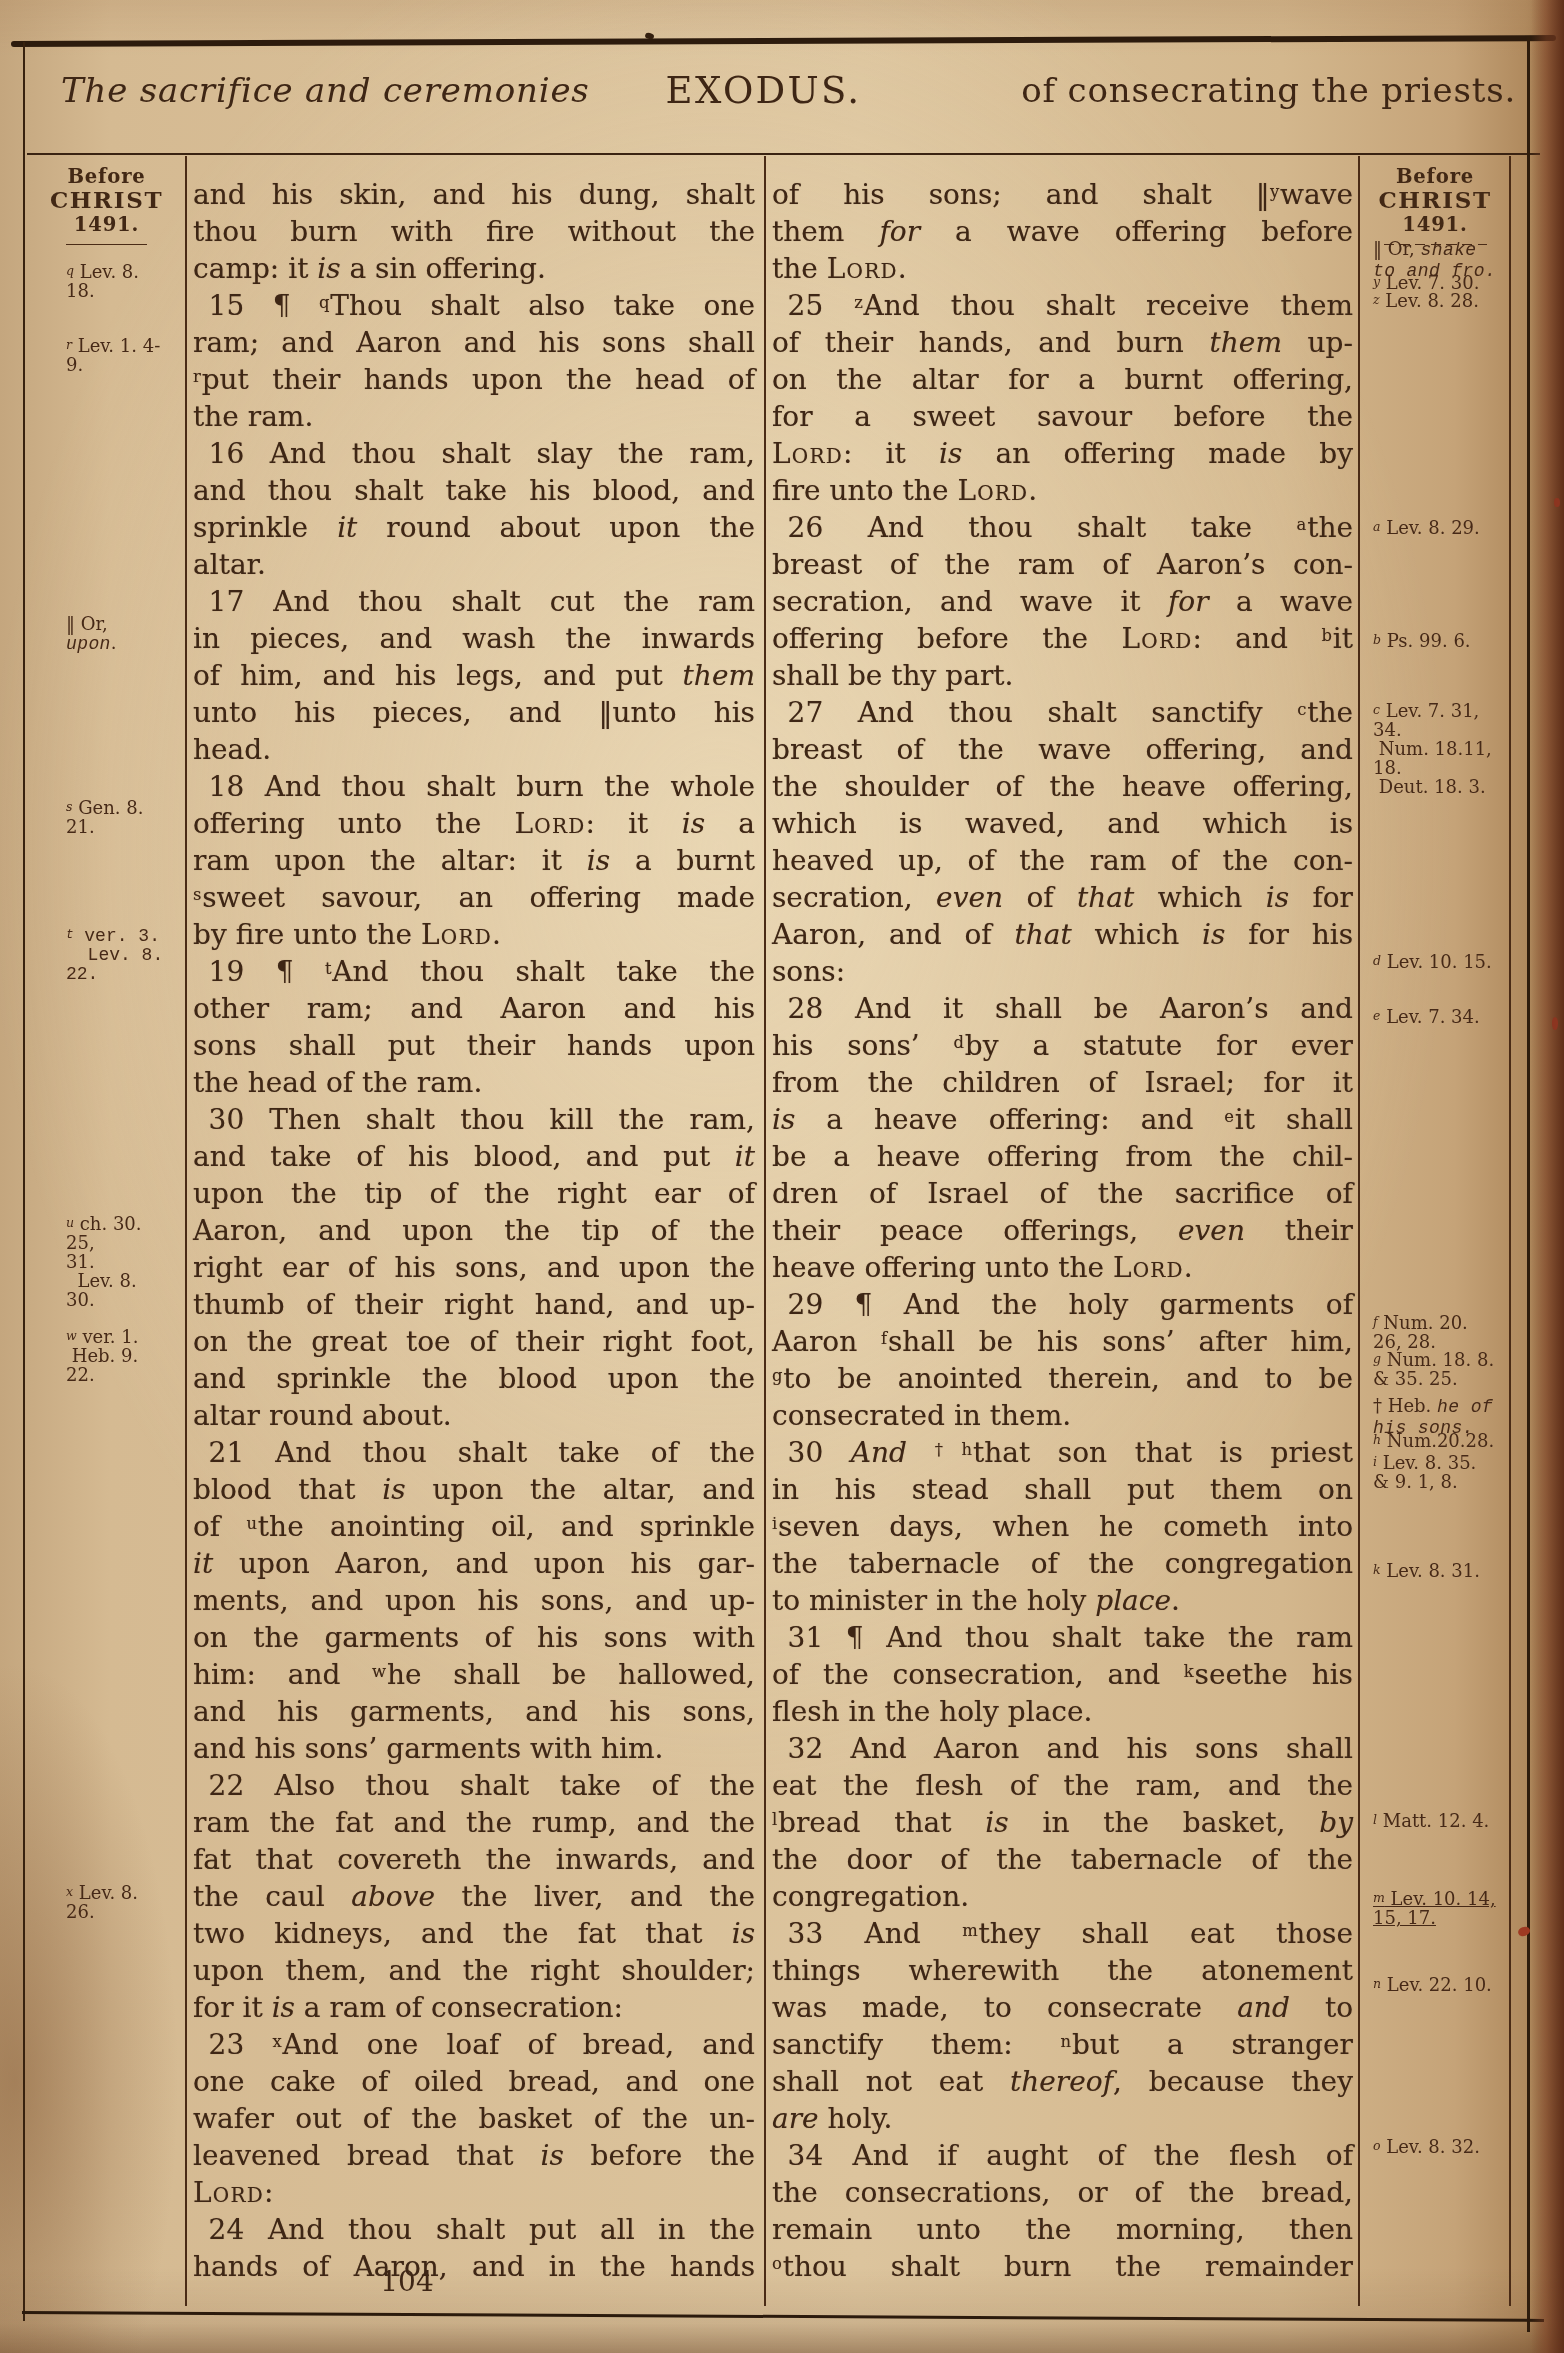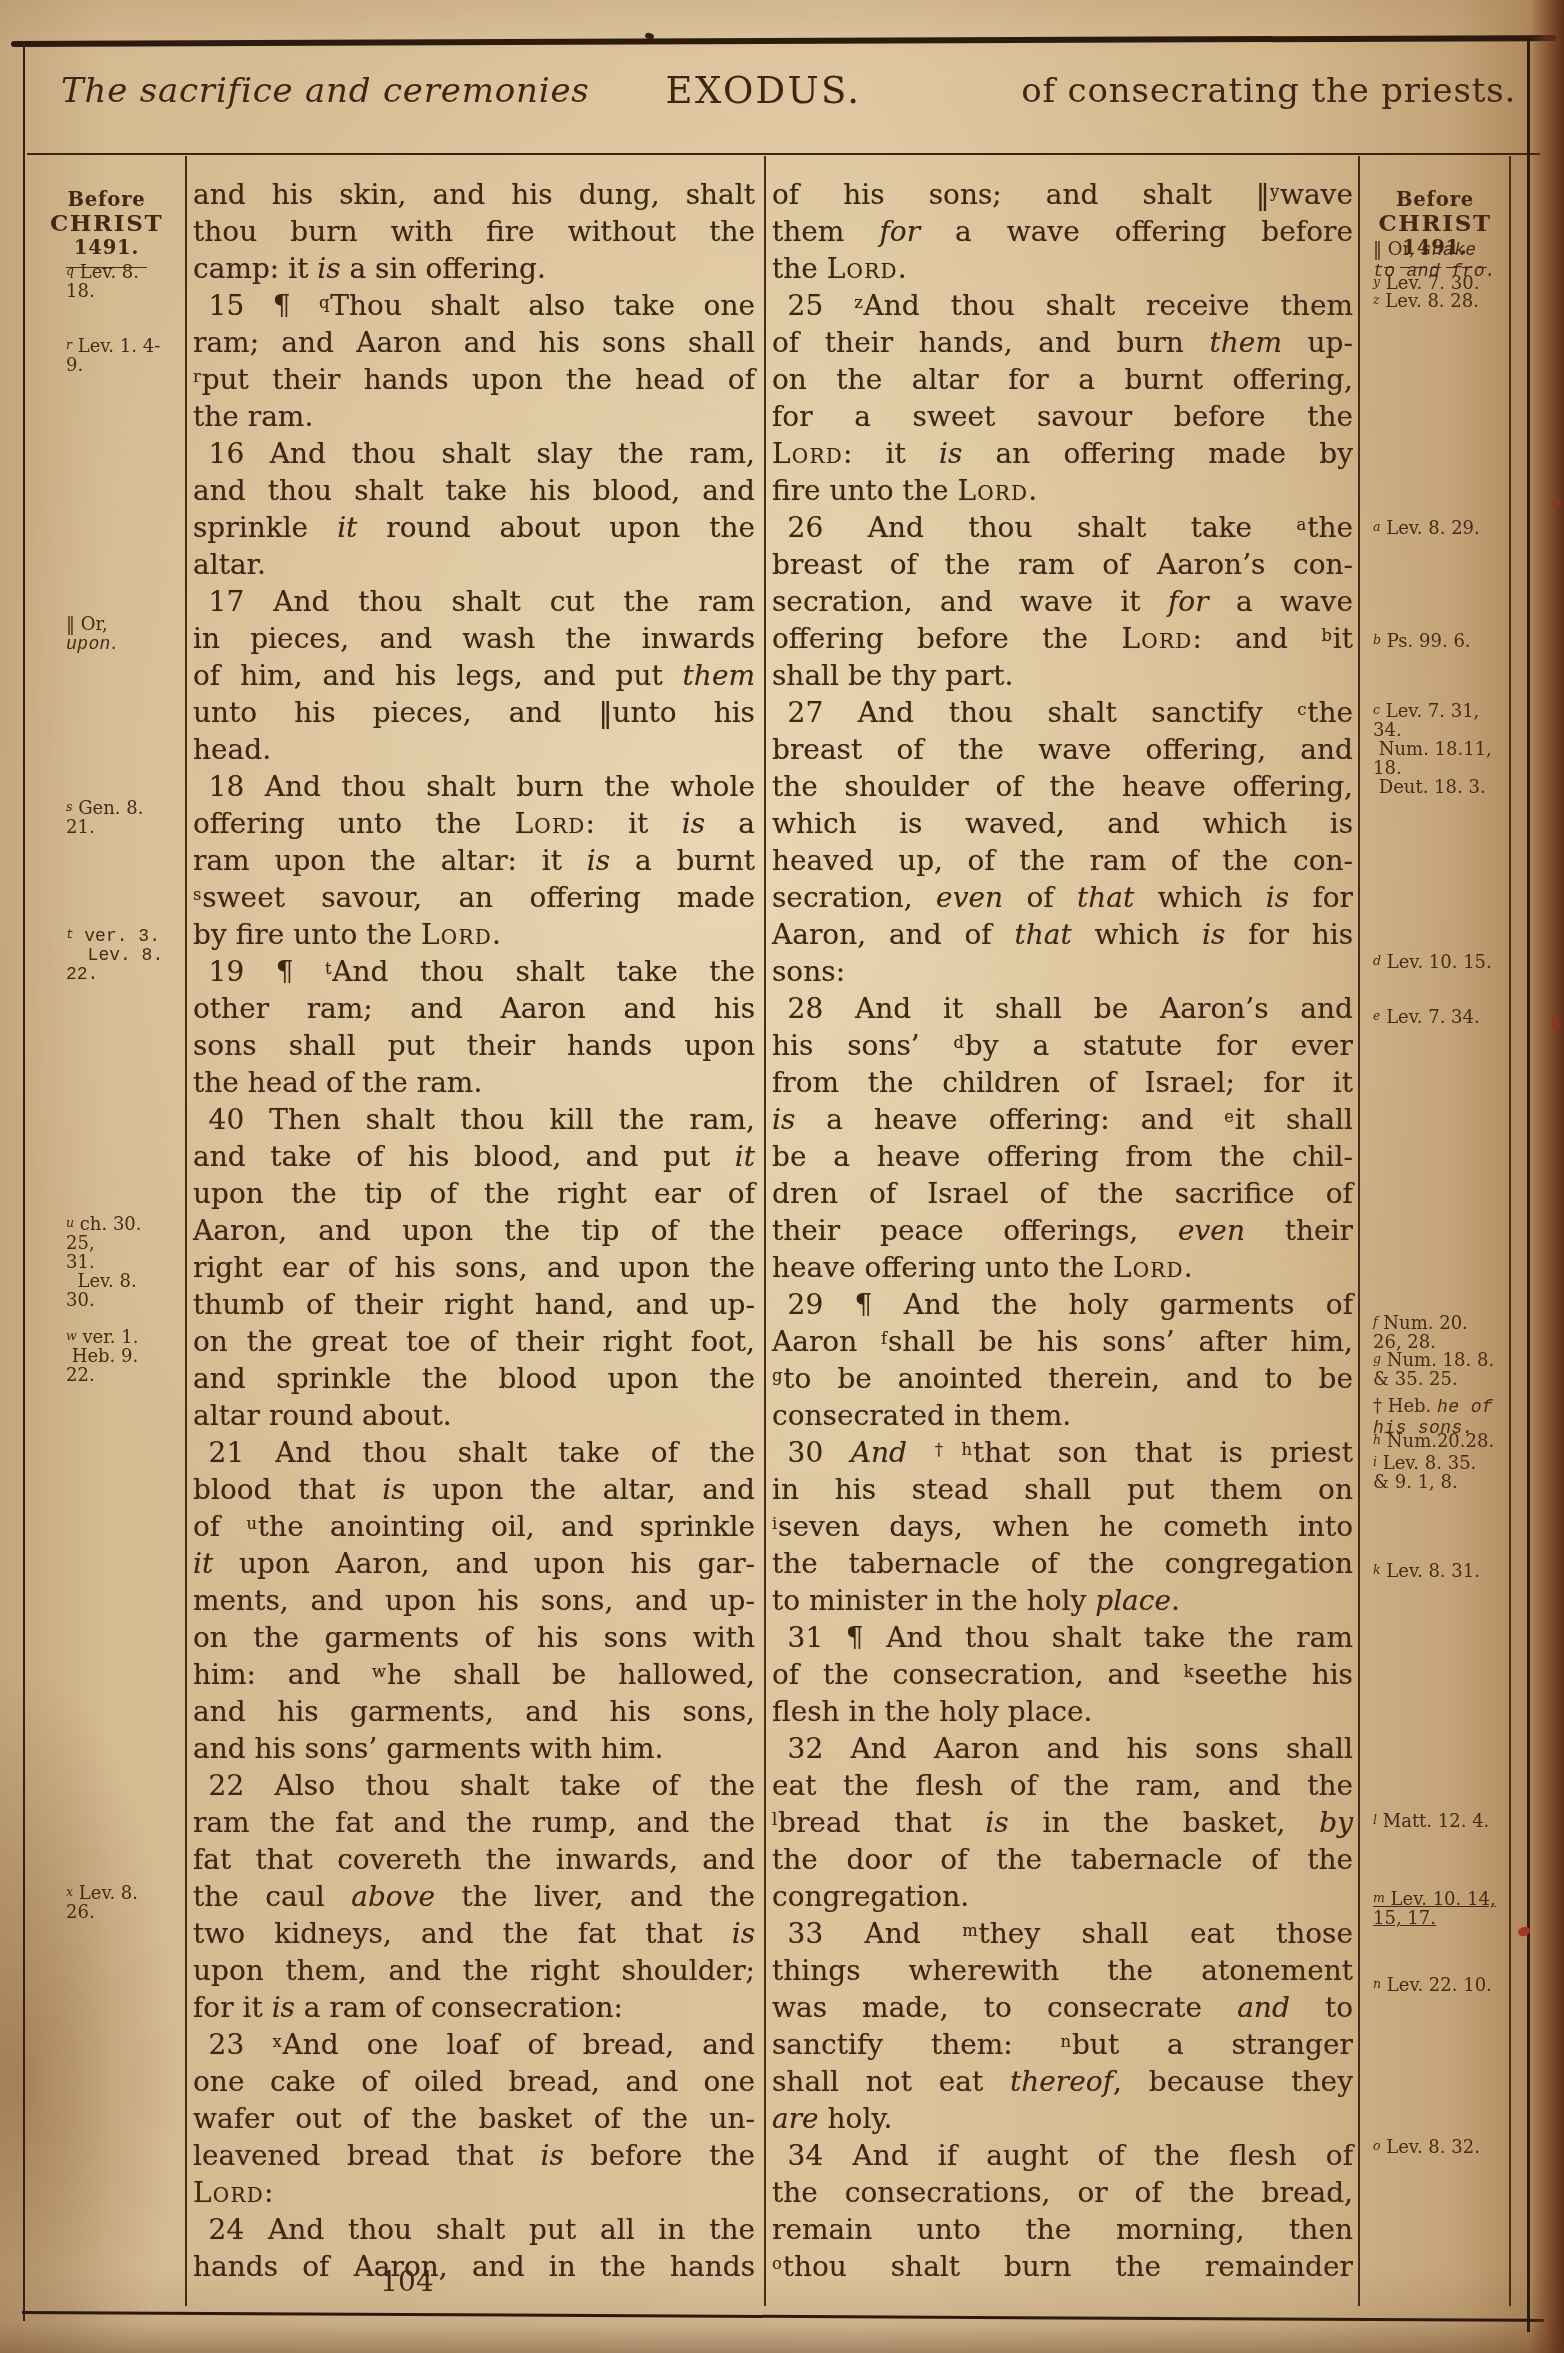--- a/index.html
+++ b/index.html
@@ -25,21 +25,21 @@
   .vrule{position:absolute;top:156px;height:2150px;width:2.3px;background:#4a2b16;}
   .v1{left:185px;} .v2{left:764px;} .v3{left:1358px;} .v4{left:1509px;}
   .bottom-rule{position:absolute;left:22px;top:2311px;width:1522px;height:3.1px;background:#2b1a0c;transform:rotate(0.3deg);transform-origin:left center;}
   .edge-shadow{position:absolute;left:1531px;top:0;width:34px;height:2354px;
     background:linear-gradient(90deg, rgba(110,55,30,0) 0%, rgba(122,62,36,.55) 45%, #5c2d18 100%);}
   .stain{position:absolute;left:-55px;top:1659px;width:235px;height:704px;
     background:radial-gradient(ellipse at 30% 60%, rgba(122,78,42,.45), rgba(122,78,42,0) 70%);}
   .margin{position:absolute;top:156px;height:2150px;}
   .margin-left{left:30px;width:153px;}
   .margin-right{left:1362px;width:146px;}
-  .bc-head{text-align:center;font-weight:bold;font-size:19.6px;line-height:23px;padding-top:32px;color:#422815;letter-spacing:0.8px;}
+  .bc-head{text-align:center;font-weight:bold;font-size:19.6px;line-height:23px;padding-top:9px;color:#422815;letter-spacing:0.8px;}
   .bc-head .bc2{font-size:23px;letter-spacing:1.6px;}
   .bc-rule{width:81px;height:1.6px;background:#4a2b16;margin:7.8px auto 0;}
   .bc-rule.dashed{width:103px;background:repeating-linear-gradient(90deg,#4a2b16 0 10.2px,rgba(0,0,0,0) 10.2px 15.6px);}
   .note{position:absolute;font-size:18px;line-height:19px;color:#462917;}
   .margin-left .note{left:36px;right:19px;}
   .margin-right .note{left:11px;right:1.6px;}
   .note sup{font-size:12.5px;font-style:italic;line-height:0;vertical-align:3.1px;}
   .note i{letter-spacing:0.4px;font-family:Liberation Mono, monospace;}
   .col{position:absolute;top:156px;padding-top:19.6px;}
   .col-left{left:193px;width:562px;}
@@ -108,21 +108,21 @@
       <div class="line end">head.</div>
       <div class="line v">18 And thou shalt burn the whole</div>
       <div class="line">offering unto the <sc>Lord</sc>: it <i>is</i> a</div>
       <div class="line">ram upon the altar: it <i>is</i> a burnt</div>
       <div class="line"><sup>s</sup>sweet savour, an offering made</div>
       <div class="line end">by fire unto the <sc>Lord</sc>.</div>
       <div class="line v">19 ¶ <sup>t</sup>And thou shalt take the</div>
       <div class="line">other ram; and Aaron and his</div>
       <div class="line">sons shall put their hands upon</div>
       <div class="line end">the head of the ram.</div>
-      <div class="line v">40 Then shalt thou kill the ram,</div>
+      <div class="line v">30 Then shalt thou kill the ram,</div>
       <div class="line">and take of his blood, and put <i>it</i></div>
       <div class="line">upon the tip of the right ear of</div>
       <div class="line">Aaron, and upon the tip of the</div>
       <div class="line">right ear of his sons, and upon the</div>
       <div class="line">thumb of their right hand, and up-</div>
       <div class="line">on the great toe of their right foot,</div>
       <div class="line">and sprinkle the blood upon the</div>
       <div class="line end">altar round about.</div>
       <div class="line v">21 And thou shalt take of the</div>
       <div class="line">blood that <i>is</i> upon the altar, and</div>

